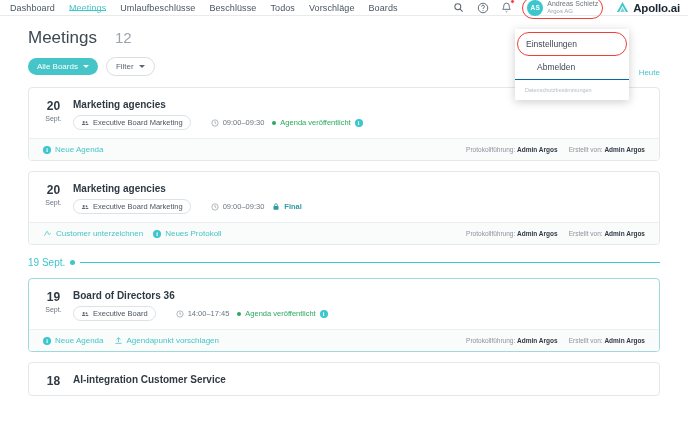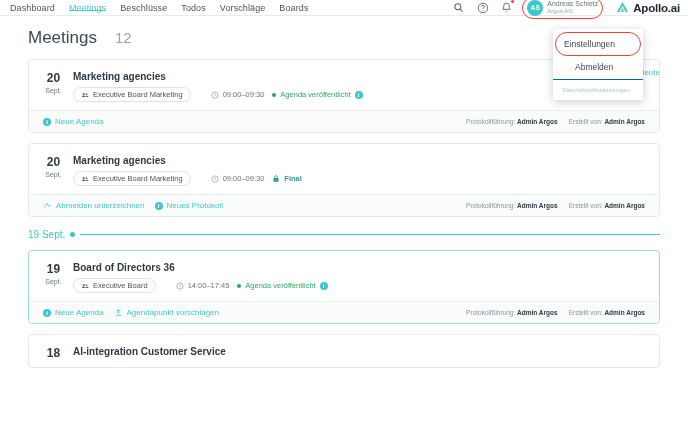--- a/index.html
+++ b/index.html
@@ -58,22 +58,22 @@
     letter-spacing: .2px;
   }
   .user-meta { line-height: 1.15; }
   .user-name { font-size: 7px; color: #6b7680; white-space: nowrap; }
   .user-org  { font-size: 6px; color: #9aa4ad; white-space: nowrap; }
   .brand { display: flex; align-items: center; gap: 3px; margin-left: 4px; }
   .brand-name { font-size: 11.5px; font-weight: bold; color: #1b2733; letter-spacing: -.2px; }
 
   
   .dropdown {
-    position: absolute; top: 29px; right: 45px;
-    width: 90px; background: #fff;
+    position: absolute; top: 29px; right: 59px;
+    width: 114px; background: #fff;
     box-shadow: 0 2px 9px rgba(0,0,0,.20);
     z-index: 20; padding: 4px 0 2px;
   }
   .dd-item {
     font-size: 8.5px; color: #3d4852;
     padding: 7px 22px; cursor: pointer; white-space: nowrap;
     border-bottom: 1px solid #0369a1;
   }
   .dd-item.highlight {
     outline: 1.5px solid #ef3f36;
@@ -186,20 +186,23 @@
 
 <div class="topbar">
   <div class="nav">
     <div class="nav-item">
         <span>Dashboard</span>
       </div>
     <div class="nav-item active">
         <span>Meetings</span>
       </div>
     <div class="nav-item">
+        <span>Umlaufbeschlüsse</span>
+      </div>
+    <div class="nav-item">
         <span>Beschlüsse</span>
       </div>
     <div class="nav-item">
         <span>Todos</span>
       </div>
     <div class="nav-item">
         <span>Vorschläge</span>
       </div>
     <div class="nav-item">
         <span>Boards</span>
@@ -258,20 +261,30 @@
 
 <div class="page">
 
   <div class="today-link">Heute</div>
 
   <div class="page-head">
     <span class="page-title">Meetings</span>
     <span class="page-count">12</span>
   </div>
 
+  <div class="filters">
+    <div class="pill pill-primary">
+      <span>Alle Boards</span>
+      <span class="caret"></span>
+    </div>
+    <div class="pill pill-ghost">
+      <span>Filter</span>
+      <span class="caret"></span>
+    </div>
+  </div>
 
   <div class="list">
 
 
     <div class="card">
       <div class="card-body">
         <div class="card-main">
           <div class="date-block">
             <div class="date-day">20</div>
             <div class="date-mon">Sept.</div>
@@ -354,21 +367,21 @@
             </div>
           </div>
         </div>
       </div>
       <div class="card-foot">
         <div class="actions">
           <div class="action">
             <svg width="9" height="9" viewBox="0 0 24 24" fill="none" stroke="#45c5c8" stroke-width="2">
               <path d="M3 18c4-1 5-12 8-12s2 9 5 9 3-4 5-4"></path>
             </svg>
-            <span>Abmelden unterzeichnen</span>
+            <span>Customer unterzeichnen</span>
           </div>
           <div class="action">
             <span class="info-i">i</span>
             <span>Neues Protokoll</span>
           </div>
         </div>
         <div class="foot-right">
           <span><span>Protokollführung:</span> <b>Admin Argos</b></span>
           <span><span>Erstellt von:</span> <b>Admin Argos</b></span>
         </div>

